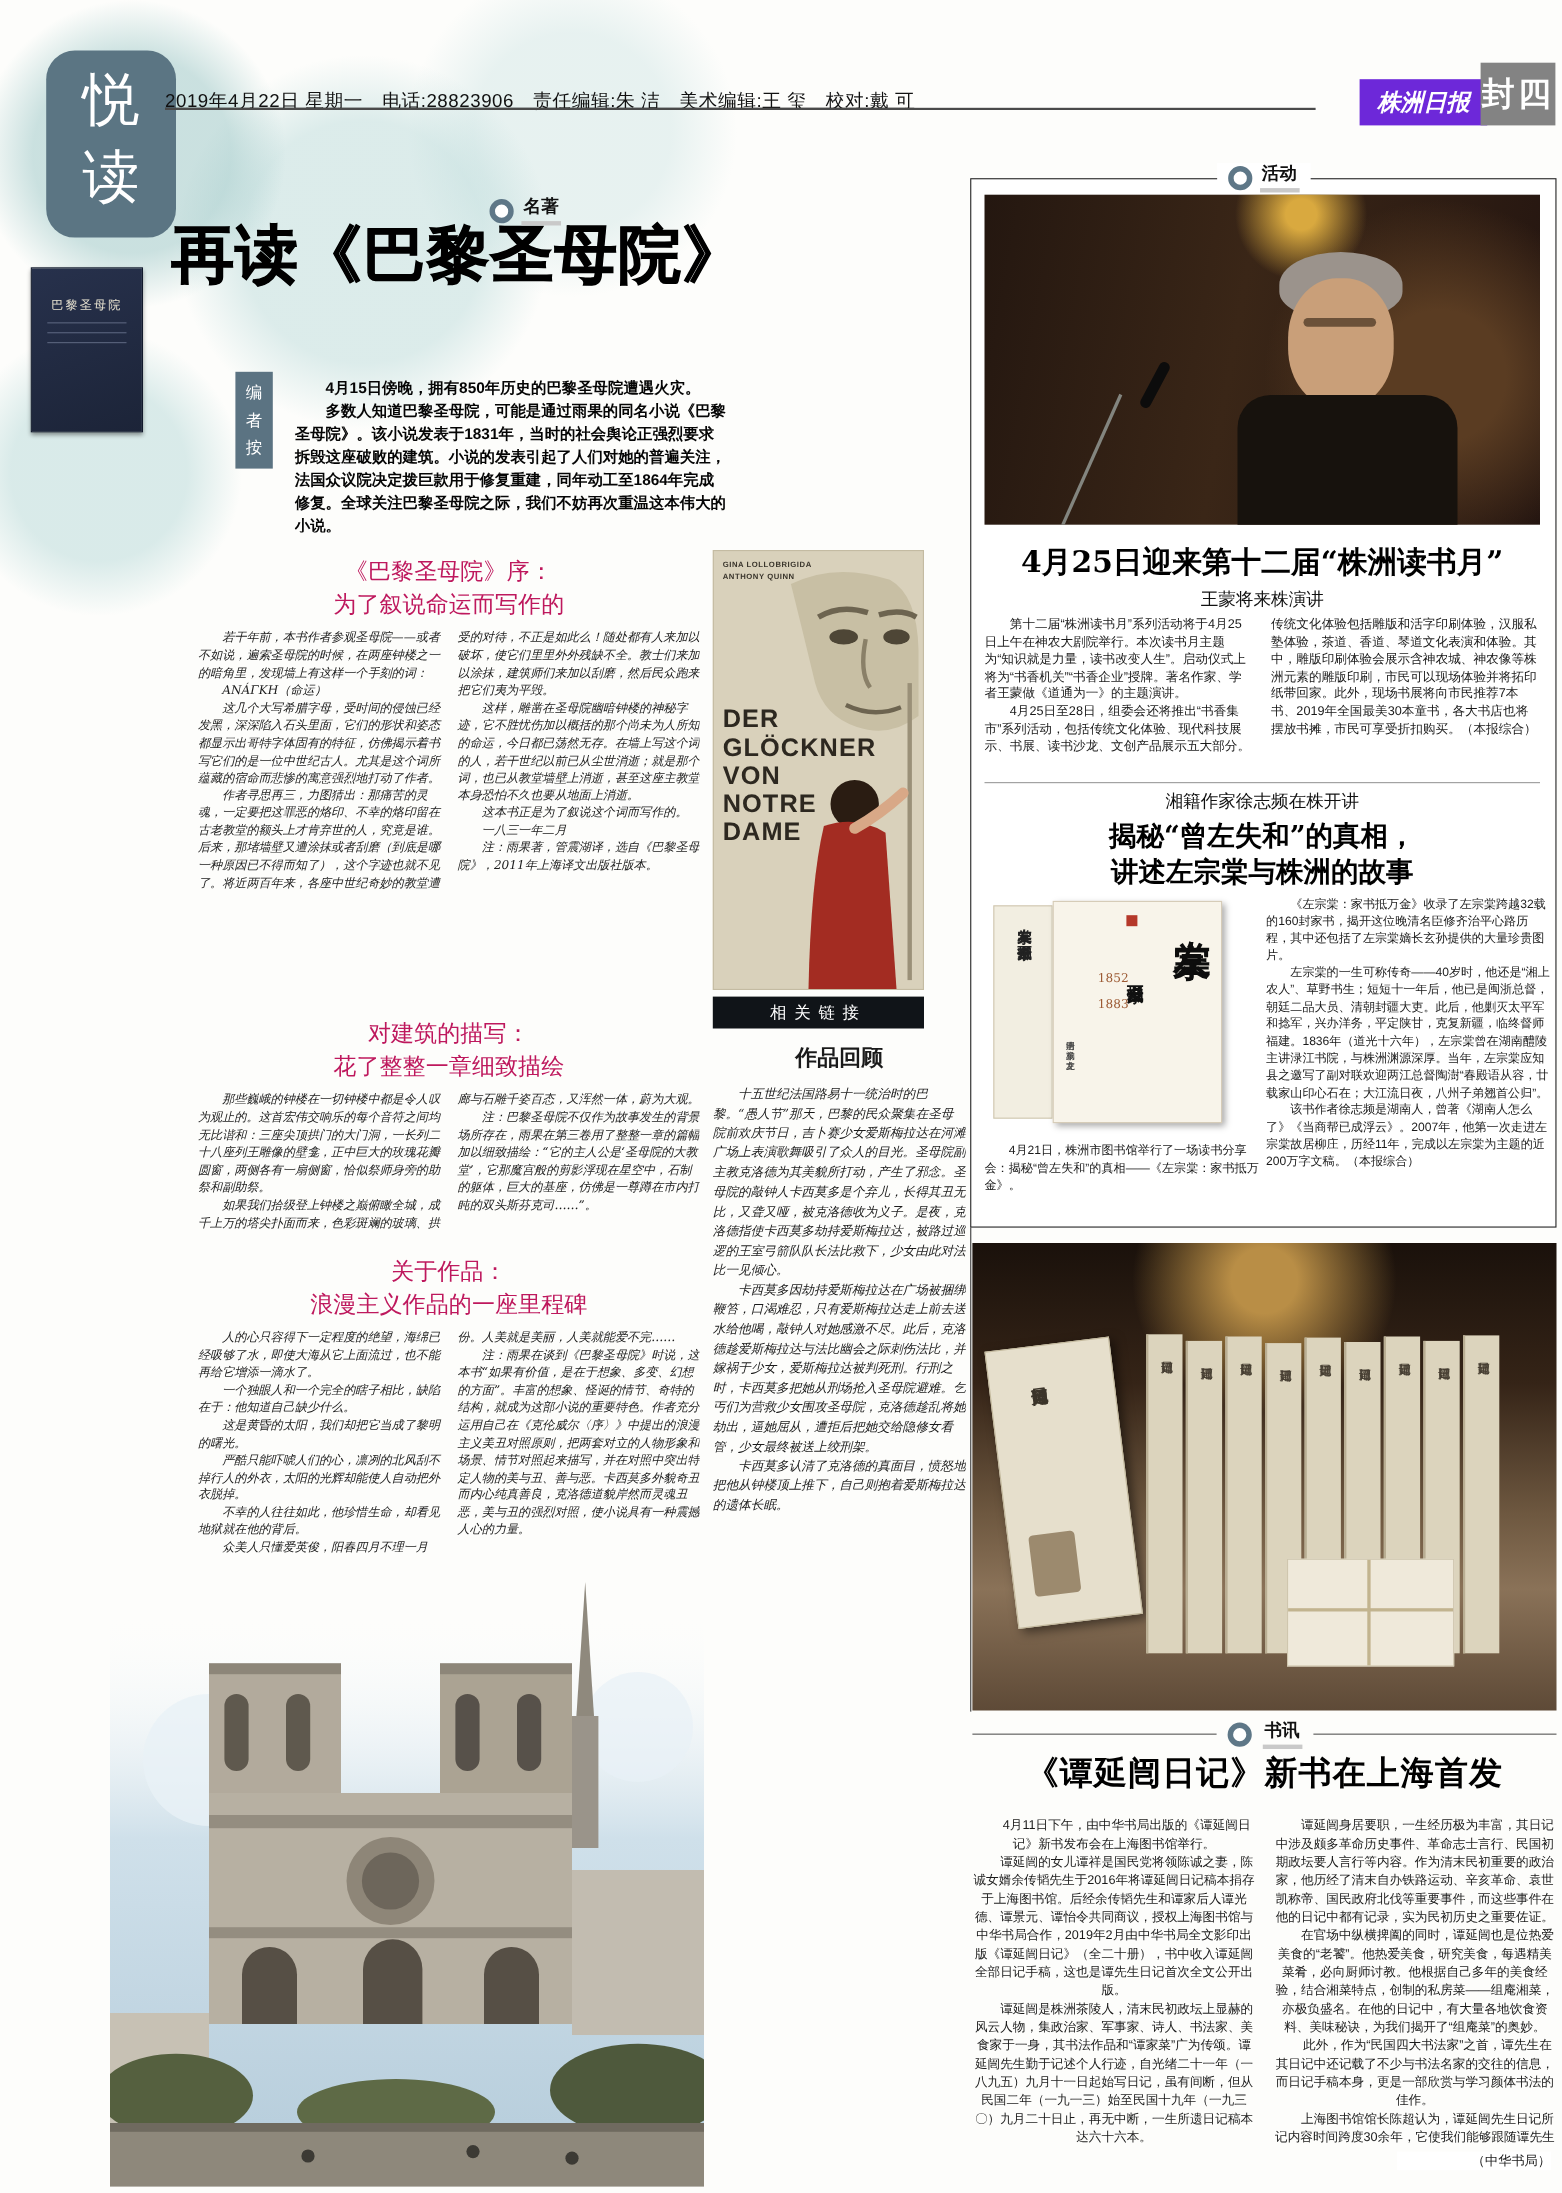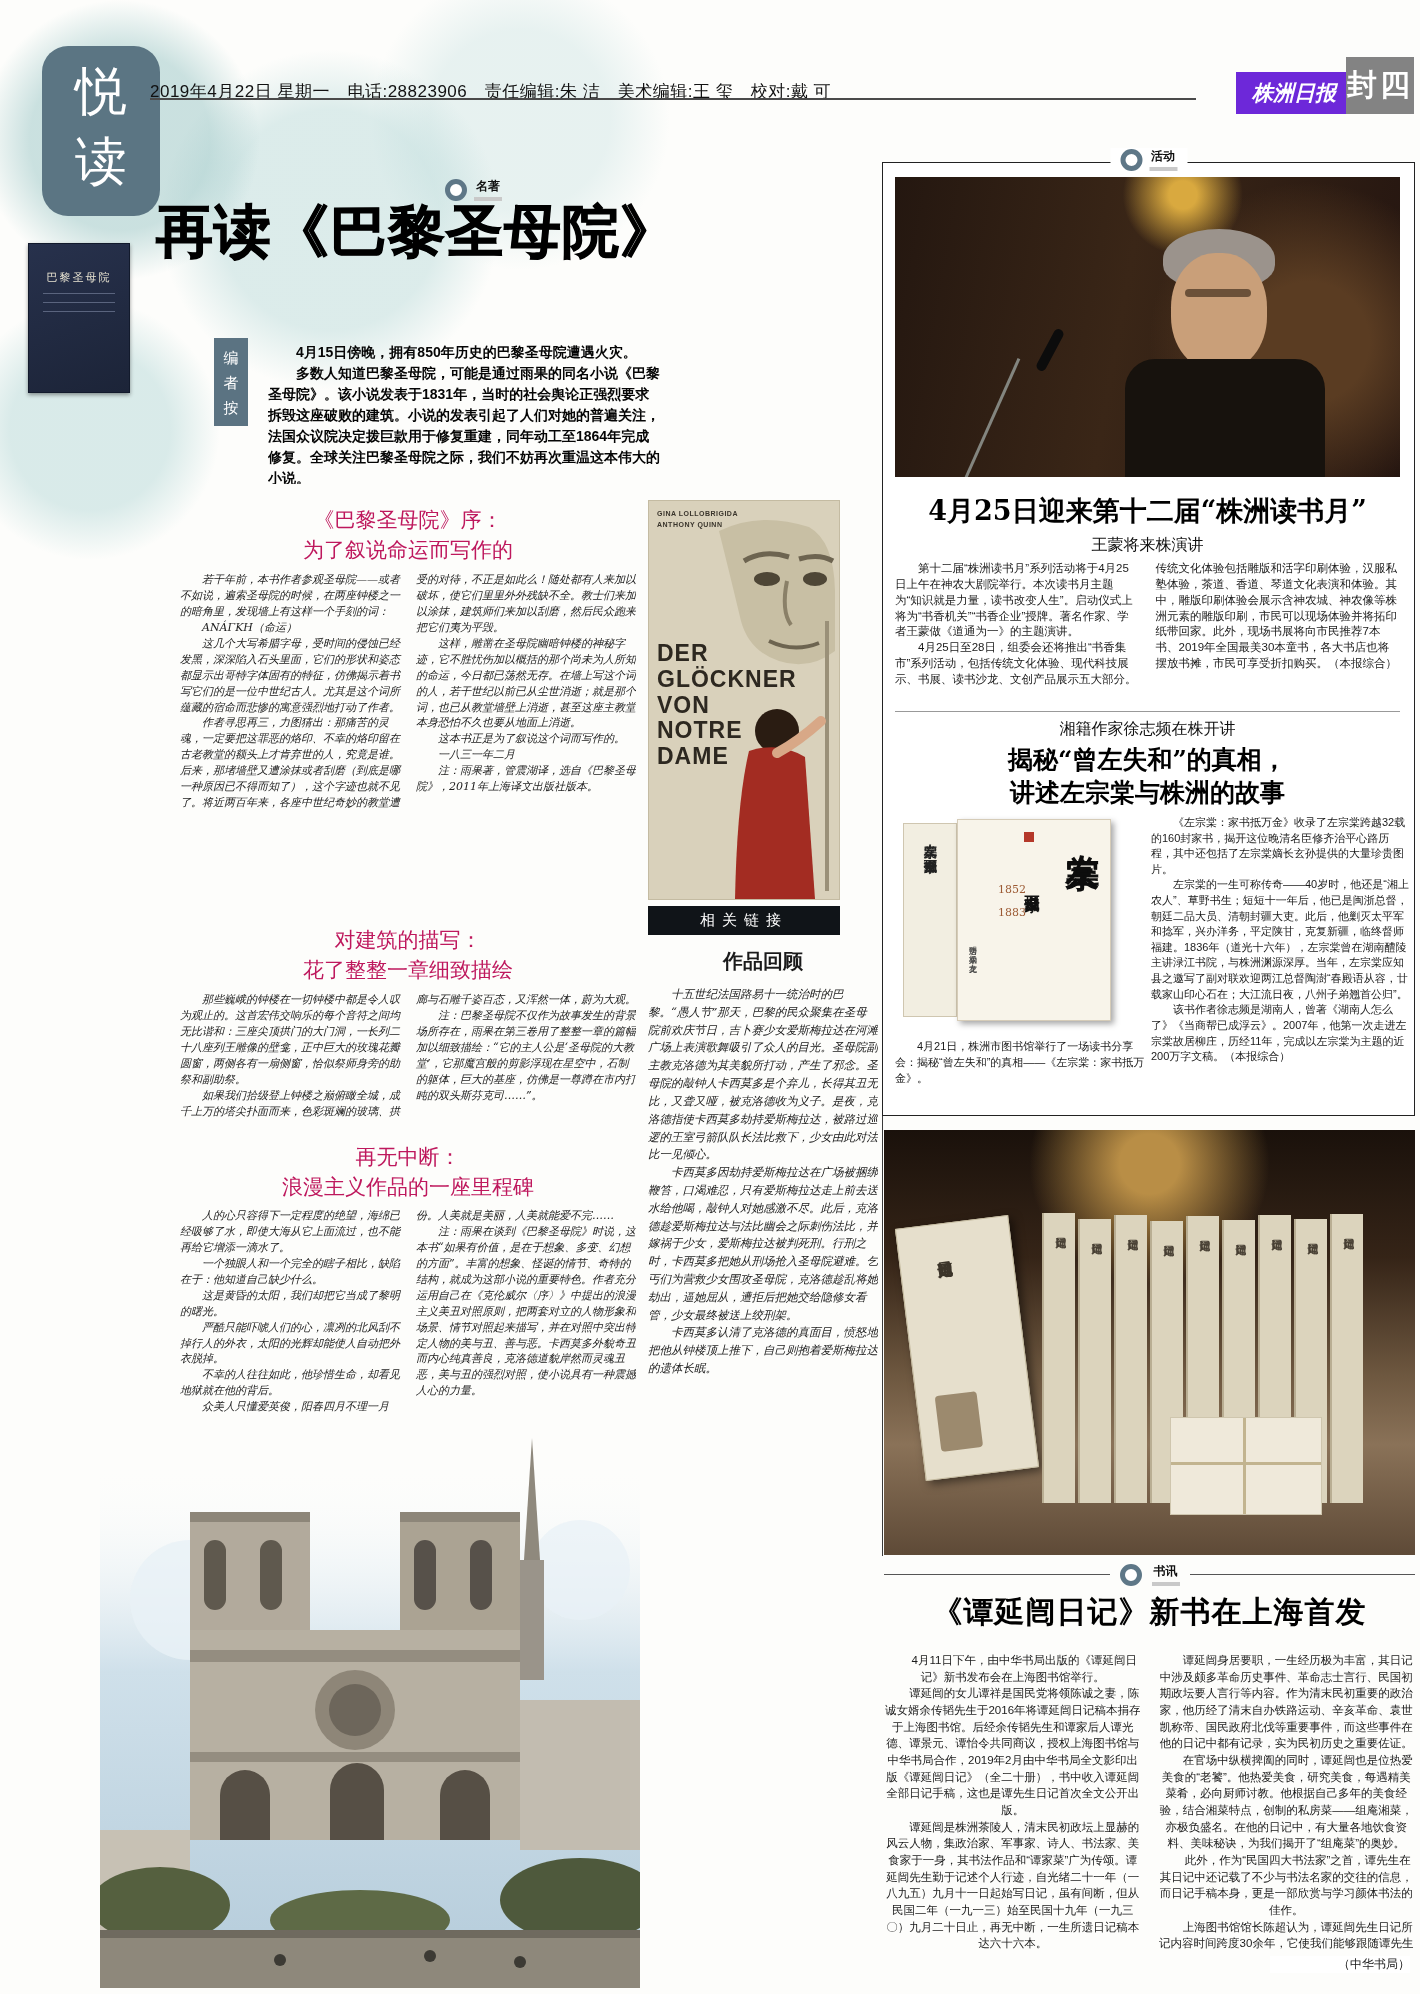--- a/index.html
+++ b/index.html
@@ -21,21 +21,21 @@
     padding-top:10px;box-sizing:border-box;z-index:2;}
   .dateline{left:150px;top:80px;font-size:17px;letter-spacing:.5px;color:#111;z-index:2;text-decoration:underline;}
   .daterule{left:150px;top:98px;width:1046px;height:2px;background:#4a4a4a;z-index:2;}
   .paperbox{left:1216px;top:72px;width:116px;height:42px;background:#6d28d9;color:#fff;
     font-family:"DejaVu Serif",serif;font-style:italic;font-weight:bold;font-size:21px;
     display:flex;align-items:center;justify-content:center;z-index:2;margin-left:20px;}
   .pagebox{left:1346px;top:57px;width:68px;height:57px;background:#838383;color:#fff;
     font-weight:bold;font-size:30px;letter-spacing:3px;display:flex;align-items:center;justify-content:center;z-index:2;}
   .tagrow{display:flex;align-items:center;gap:7px;z-index:3;}
   .ring{width:12px;height:12px;border:5px solid #5e7787;border-radius:50%;background:#fff;}
-  .taglabel{font-size:12px;font-weight:bold;color:#111;border-bottom:4px solid #c9c9c9;padding:0 2px 2px;}
+  .taglabel{font-size:16px;font-weight:bold;color:#111;border-bottom:4px solid #c9c9c9;padding:0 2px 2px;}
   .lead-headline{left:156px;top:194px;width:700px;font-size:57px;font-weight:900;color:#000;
     letter-spacing:1px;z-index:2;-webkit-text-stroke:1px #000;}
   .novel-cover{left:28px;top:243px;width:102px;height:150px;background:linear-gradient(160deg,#27314c,#1c2438);
     border:1px solid #121a2c;box-shadow:0 2px 4px rgba(0,0,0,.4);z-index:2;box-sizing:border-box;padding-top:26px;}
   .novel-cover .t{color:#e9e4d2;font-size:11px;text-align:center;letter-spacing:2px;font-family:"DejaVu Serif",serif;}
   .novel-cover .line{height:1px;background:#5a647e;margin:8px 14px 0;}
   .ednote-label{left:214px;top:338px;width:34px;height:88px;background:#5b7382;color:#fff;font-size:15px;
     line-height:1.65;text-align:center;padding-top:8px;box-sizing:border-box;z-index:2;}
   .ednote{left:268px;top:342px;width:394px;height:142px;font-size:14px;font-weight:600;line-height:1.5;
     color:#050505;z-index:2;overflow:hidden;}
@@ -150,21 +150,21 @@
 
 <div class="abs secthead" style="top:925px;">
   <div>对建筑的描写：</div>
   <div>花了整整一章细致描绘</div>
 </div>
 <div class="abs colsbody kai pre" style="top:992px;height:148px;">　　那些巍峨的钟楼在一切钟楼中都是令人叹为观止的。这首宏伟交响乐的每个音符之间均无比谐和：三座尖顶拱门的大门洞，一长列二十八座列王雕像的壁龛，正中巨大的玫瑰花瓣圆窗，两侧各有一扇侧窗，恰似祭师身旁的助祭和副助祭。
 　　如果我们拾级登上钟楼之巅俯瞰全城，成千上万的塔尖扑面而来，色彩斑斓的玻璃、拱廊与石雕千姿百态，又浑然一体，蔚为大观。
 　　注：巴黎圣母院不仅作为故事发生的背景场所存在，雨果在第三卷用了整整一章的篇幅加以细致描绘：“它的主人公是‘圣母院的大教堂’，它那魔宫般的剪影浮现在星空中，石制的躯体，巨大的基座，仿佛是一尊蹲在市内打盹的双头斯芬克司……”。</div>
 
 <div class="abs secthead" style="top:1142px;">
-  <div>再无中断：</div>
+  <div>关于作品：</div>
   <div>浪漫主义作品的一座里程碑</div>
 </div>
 <div class="abs colsbody kai pre" style="top:1208px;height:300px;">　　人的心只容得下一定程度的绝望，海绵已经吸够了水，即使大海从它上面流过，也不能再给它增添一滴水了。
 　　一个独眼人和一个完全的瞎子相比，缺陷在于：他知道自己缺少什么。
 　　这是黄昏的太阳，我们却把它当成了黎明的曙光。
 　　严酷只能吓唬人们的心，凛冽的北风刮不掉行人的外衣，太阳的光辉却能使人自动把外衣脱掉。
 　　不幸的人往往如此，他珍惜生命，却看见地狱就在他的背后。
 　　众美人只懂爱英俊，阳春四月不理一月份。人美就是美丽，人美就能爱不完……
 　　注：雨果在谈到《巴黎圣母院》时说，这本书“如果有价值，是在于想象、多变、幻想的方面”。丰富的想象、怪诞的情节、奇特的结构，就成为这部小说的重要特色。作者充分运用自己在《克伦威尔〈序〉》中提出的浪漫主义美丑对照原则，把两套对立的人物形象和场景、情节对照起来描写，并在对照中突出特定人物的美与丑、善与恶。卡西莫多外貌奇丑而内心纯真善良，克洛德道貌岸然而灵魂丑恶，美与丑的强烈对照，使小说具有一种震撼人心的力量。</div>
 

